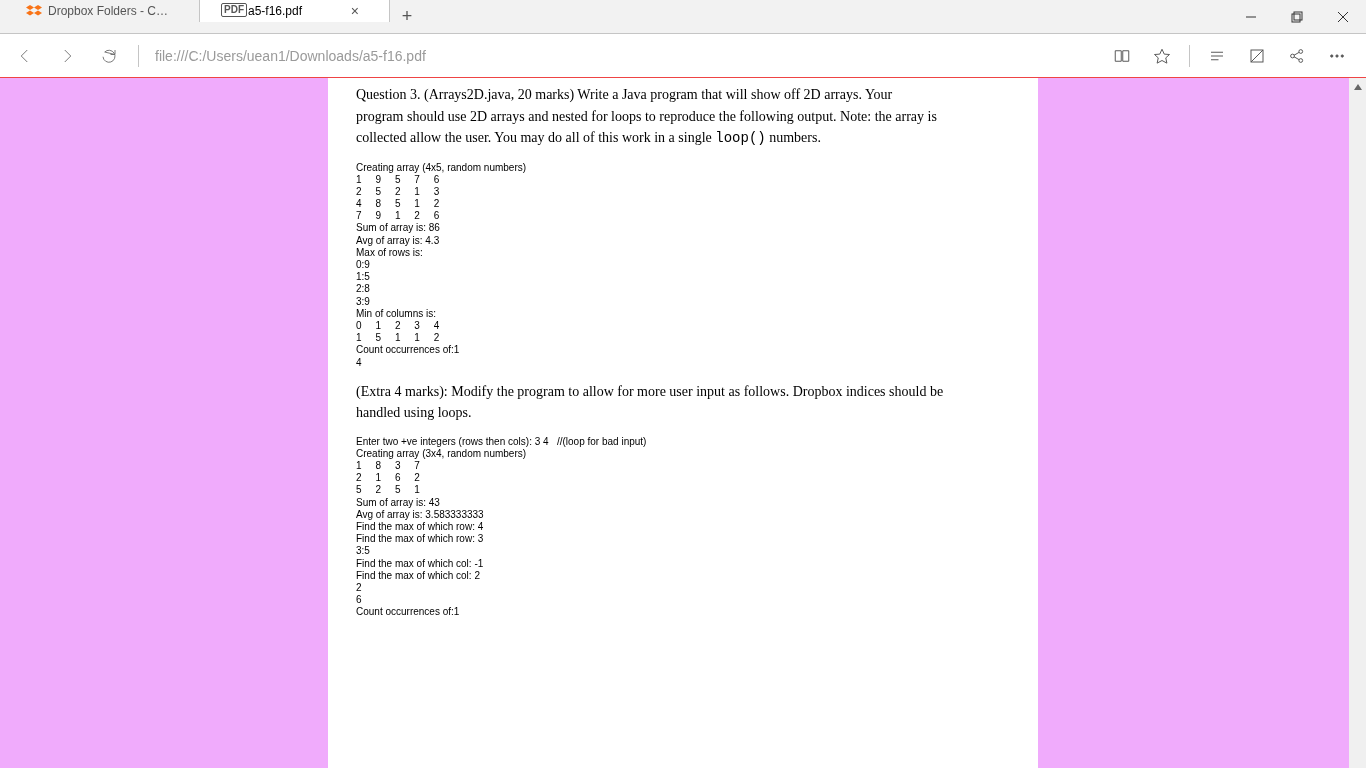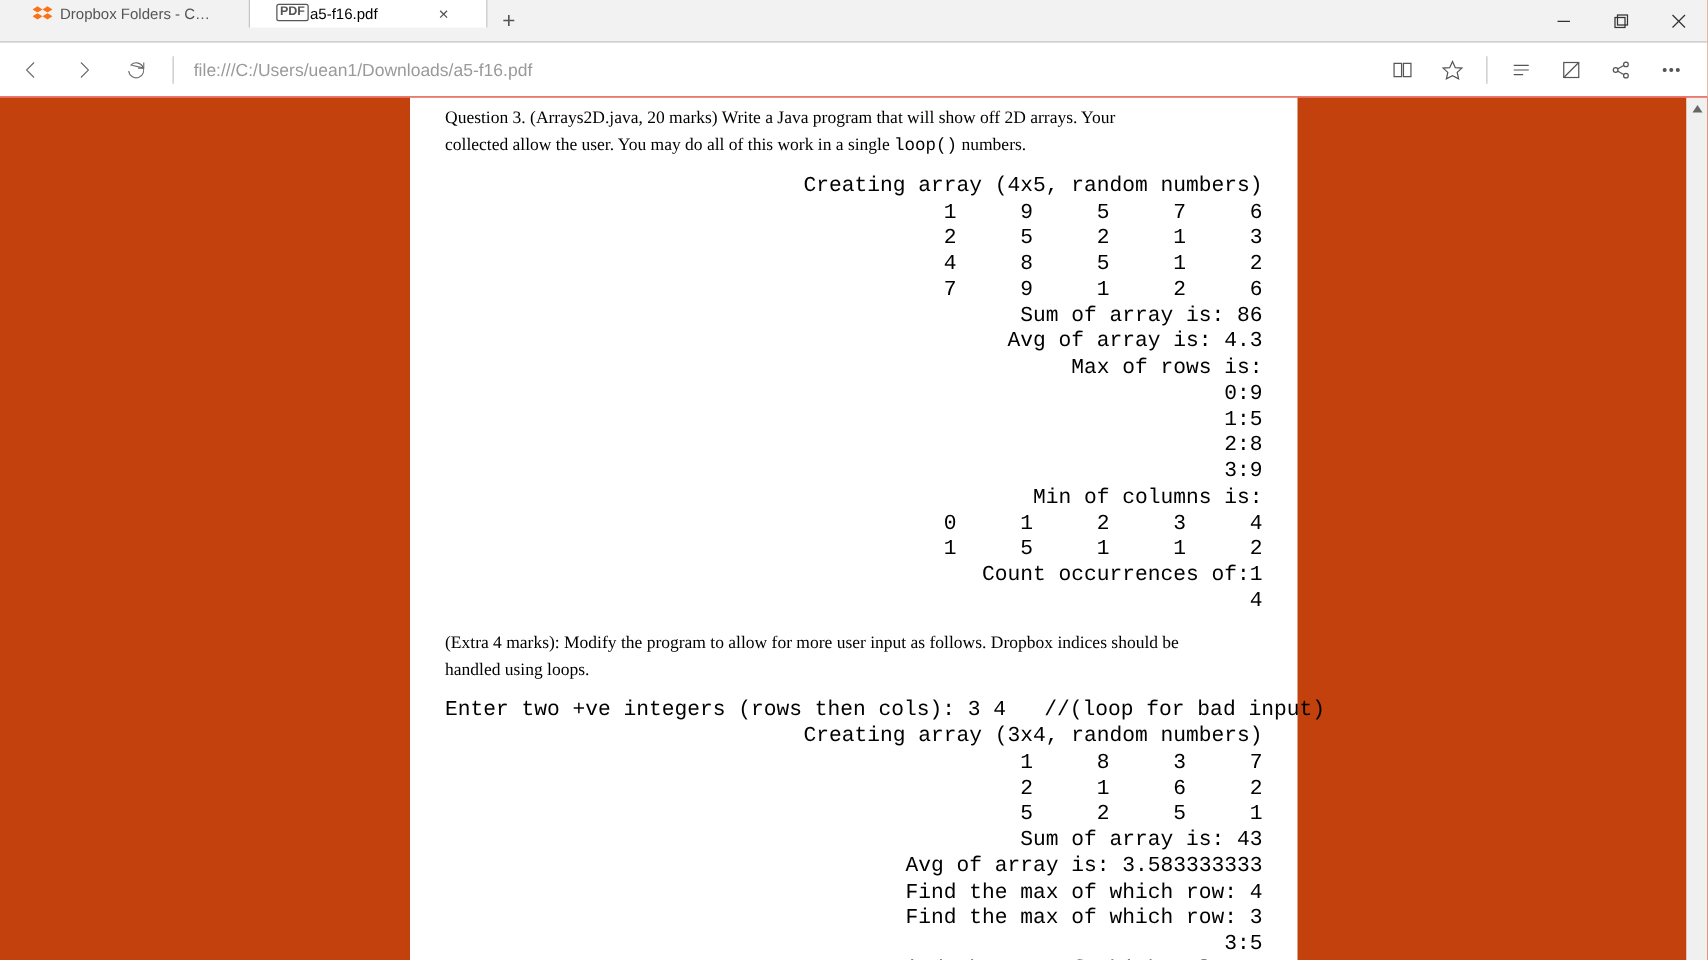--- a/index.html
+++ b/index.html
@@ -21,23 +21,23 @@
   
   .navbar { height: 44px; background:#ffffff; display:flex; align-items:center; gap:4px; padding:0 6px; border-bottom:1px solid #ef4444; }
   .nav-btn { width:38px; height:38px; display:flex; align-items:center; justify-content:center; cursor:pointer; color:#6b6b6b; }
   .nav-btn svg { width:18px; height:18px; stroke:#6b6b6b; stroke-width:1.2; fill:none; }
   .navsep { width:1px; height:22px; background:#c5c5c5; margin:0 6px; }
   .addr { flex:1; color:#9a9a9a; font-size:14px; padding-left:6px; white-space:nowrap; overflow:hidden; }
   .right-icons { display:flex; align-items:center; gap:2px; padding-right:4px; }
   .ricon { width:38px; height:38px; display:flex; align-items:center; justify-content:center; cursor:pointer; color:#555; }
   .ricon svg { width:18px; height:18px; stroke:#555; stroke-width:1.3; fill:none; }
   
-  .viewport { position:relative; height: calc(768px - 34px - 44px); background:#c2410c; display:flex; justify-content:center; overflow:hidden; }
+  .viewport { position:relative; height: calc(768px - 34px - 44px); background:#f0abfc; display:flex; justify-content:center; overflow:hidden; }
   .page { width:710px; background:#ffffff; padding: 8px 28px 0 28px; font-family: "Times New Roman", serif; font-size:14px; line-height:1.25; color:#000; }
-  .mono { font-family: Liberation Mono, monospace; font-size:17px; white-space:pre; line-height:1.22;text-align:right; }
+  .mono { font-family: Liberation Sans, sans-serif; font-size:10px; white-space:pre; line-height:1.22; }
   .mono-inline { font-family: "Courier New", monospace; }
   p { margin-bottom: 4px; }
   .scrollbar { position:absolute; right:0; top:0; width:17px; height:100%; background:#f0f0f0; }
   .scroll-up { position:absolute; top:0; right:0; width:17px; height:17px; display:flex; align-items:center; justify-content:center; color:#666; cursor:pointer; }
   .scroll-up svg { width:10px; height:10px; fill:#666; }
 </style>
 </head>
 <body>
 
 <div class="tabstrip">
@@ -142,20 +142,21 @@
           <circle cx="12" cy="12" r="1.5" fill="#555"></circle>
           <circle cx="19" cy="12" r="1.5" fill="#555"></circle>
         </svg>
       </div>
   </div>
 </div>
 
 <div class="viewport">
   <div class="page">
     <p><span>Question 3.</span>  <span>(Arrays2D.java, 20 marks) Write a Java program that will show off 2D arrays.  Your</span></p>
+    <p>program should use 2D arrays and nested for loops to reproduce the following output.  Note: the array is</p>
     <p><span>collected allow the user.  You may do all of this work in a single </span><span class="mono-inline">loop()</span><span> numbers.</span></p>
     <div style="height:10px"></div>
     <div class="mono">Creating array (4x5, random numbers)
 1     9     5     7     6
 2     5     2     1     3
 4     8     5     1     2
 7     9     1     2     6
 Sum of array is: 86
 Avg of array is: 4.3
 Max of rows is:

